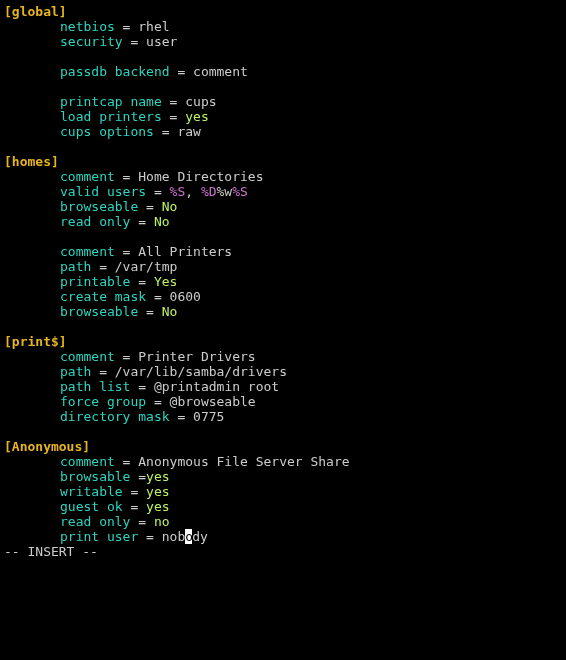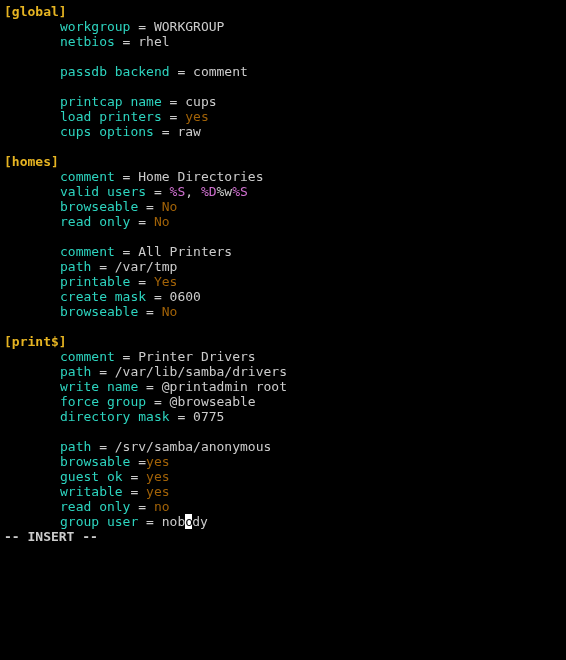--- a/index.html
+++ b/index.html
@@ -18,40 +18,40 @@
     padding: 4px 4px 0 4px;
     position: relative;
   }
   .line { white-space: pre; height: 15px; }
   .blank { height: 15px; }
   .indent { display:inline-block; width: 56px; } 
   .section { color: #e6b422; font-weight: bold; text-align: right; } 
   .key     { color: #2dd4bf; }                    
   .eq      { color: #cccccc; }
   .val     { color: #cccccc; }
-  .bool    { color: #a16207; }                    
+  .bool    { color: #bef264; }                    
   .macro   { color: #d070d0; }
-  .status  { color: #cccccc; font-weight: bold; }
+  .status  { color: #cccccc; font-weight: normal; }
   .cursor {
     display: inline-block;
     width: 7px;
     background: #ffffff;
     color: #000000;
     text-align: center;
     margin: 0;
   }
 </style>
 </head>
 <body>
 
 <div class="editor">
 
   <div class="line"><span class="section">[global]</span></div>
-  <div class="line"><span class="indent"></span><span class="key">workgroup</span><span class="eq"> = </span><span class="val">WORKGROUP</span></div>
   <div class="line"><span class="indent"></span><span class="key">netbios</span><span class="eq"> = </span><span class="val">rhel</span></div>
+  <div class="line"><span class="indent"></span><span class="key">security</span><span class="eq"> = </span><span class="val">user</span></div>
   <div class="blank"></div>
   <div class="line"><span class="indent"></span><span class="key">passdb backend</span><span class="eq"> = </span><span class="val">comment</span></div>
   <div class="blank"></div>
   <div class="line"><span class="indent"></span><span class="key">printcap name</span><span class="eq"> = </span><span class="val">cups</span></div>
   <div class="line"><span class="indent"></span><span class="key">load printers</span><span class="eq"> = </span><span class="bool">yes</span></div>
   <div class="line"><span class="indent"></span><span class="key">cups options</span><span class="eq"> = </span><span class="val">raw</span></div>
   <div class="blank"></div>
 
   <div class="line"><span class="section">[homes]</span></div>
   <div class="line"><span class="indent"></span><span class="key">comment</span><span class="eq"> = </span><span class="val">Home Directories</span></div>
@@ -63,27 +63,28 @@
   <div class="line"><span class="indent"></span><span class="key">comment</span><span class="eq"> = </span><span class="val">All Printers</span></div>
   <div class="line"><span class="indent"></span><span class="key">path</span><span class="eq"> = </span><span class="val">/var/tmp</span></div>
   <div class="line"><span class="indent"></span><span class="key">printable</span><span class="eq"> = </span><span class="bool">Yes</span></div>
   <div class="line"><span class="indent"></span><span class="key">create mask</span><span class="eq"> = </span><span class="val">0600</span></div>
   <div class="line"><span class="indent"></span><span class="key">browseable</span><span class="eq"> = </span><span class="bool">No</span></div>
   <div class="blank"></div>
 
   <div class="line"><span class="section">[print$]</span></div>
   <div class="line"><span class="indent"></span><span class="key">comment</span><span class="eq"> = </span><span class="val">Printer Drivers</span></div>
   <div class="line"><span class="indent"></span><span class="key">path</span><span class="eq"> = </span><span class="val">/var/lib/samba/drivers</span></div>
-  <div class="line"><span class="indent"></span><span class="key">write name</span><span class="eq"> = </span><span class="val">@printadmin root</span></div>
+  <div class="line"><span class="indent"></span><span class="key">path list</span><span class="eq"> = </span><span class="val">@printadmin root</span></div>
   <div class="line"><span class="indent"></span><span class="key">force group</span><span class="eq"> = </span><span class="val">@browseable</span></div>
   <div class="line"><span class="indent"></span><span class="key">directory mask</span><span class="eq"> = </span><span class="val">0775</span></div>
   <div class="blank"></div>
 
-  <div class="line"><span class="indent"></span><span class="key">path</span><span class="eq"> = </span><span class="val">/srv/samba/anonymous</span></div>
+  <div class="line"><span class="section">[Anonymous]</span></div>
+  <div class="line"><span class="indent"></span><span class="key">comment</span><span class="eq"> = </span><span class="val">Anonymous File Server Share</span></div>
   <div class="line"><span class="indent"></span><span class="key">browsable</span><span class="eq"> =</span><span class="bool">yes</span></div>
+  <div class="line"><span class="indent"></span><span class="key">writable</span><span class="eq"> = </span><span class="bool">yes</span></div>
   <div class="line"><span class="indent"></span><span class="key">guest ok</span><span class="eq"> = </span><span class="bool">yes</span></div>
-  <div class="line"><span class="indent"></span><span class="key">writable</span><span class="eq"> = </span><span class="bool">yes</span></div>
   <div class="line"><span class="indent"></span><span class="key">read only</span><span class="eq"> = </span><span class="bool">no</span></div>
-  <div class="line"><span class="indent"></span><span class="key">group user</span><span class="eq"> = </span><span class="val">nob</span><span class="cursor">o</span><span class="val">dy</span></div>
+  <div class="line"><span class="indent"></span><span class="key">print user</span><span class="eq"> = </span><span class="val">nob</span><span class="cursor">o</span><span class="val">dy</span></div>
 
   <div class="line"><span class="status">-- INSERT --</span></div>
 
 </div>
 
 </body></html>

